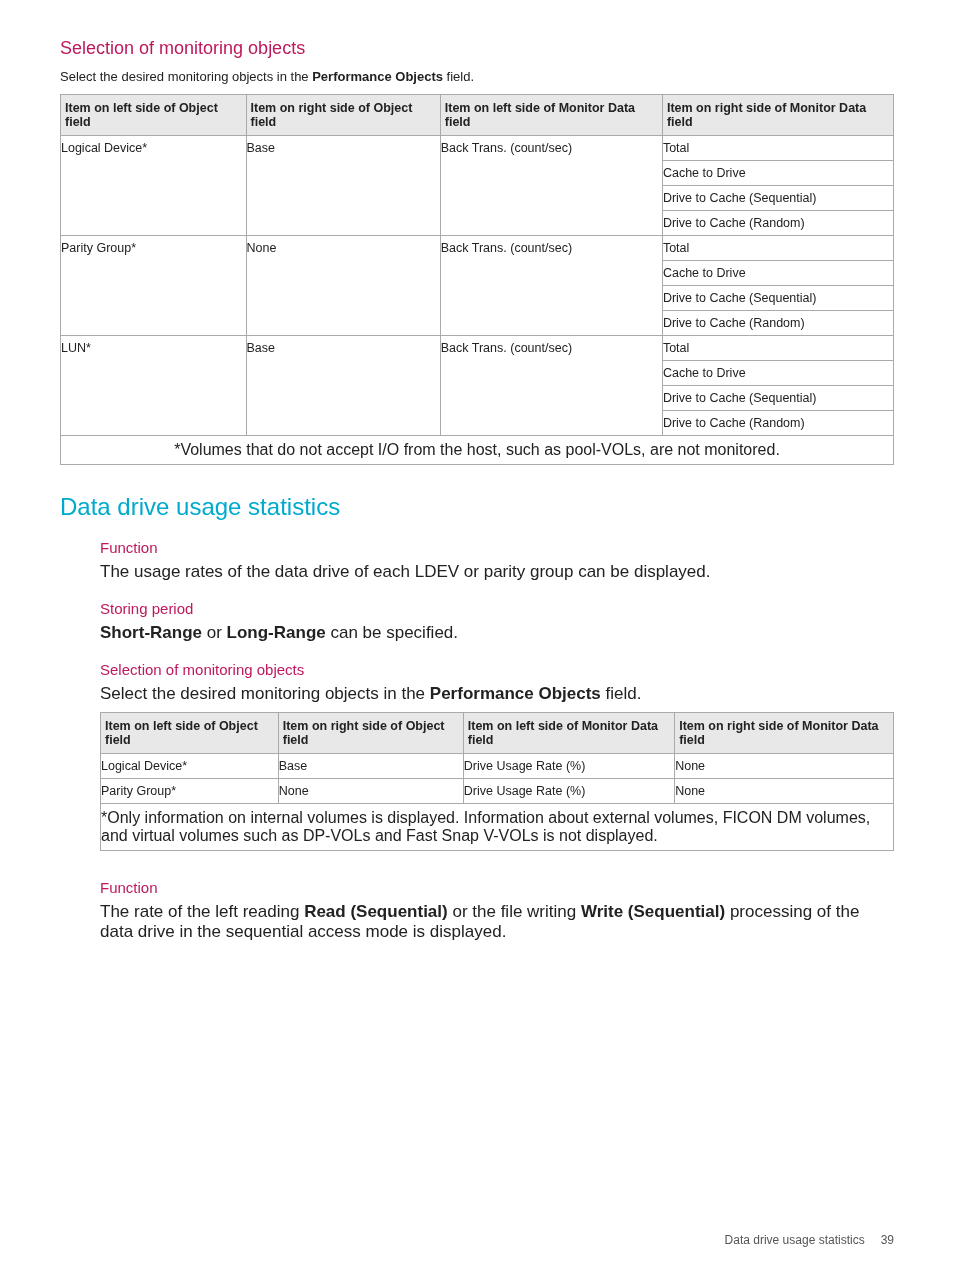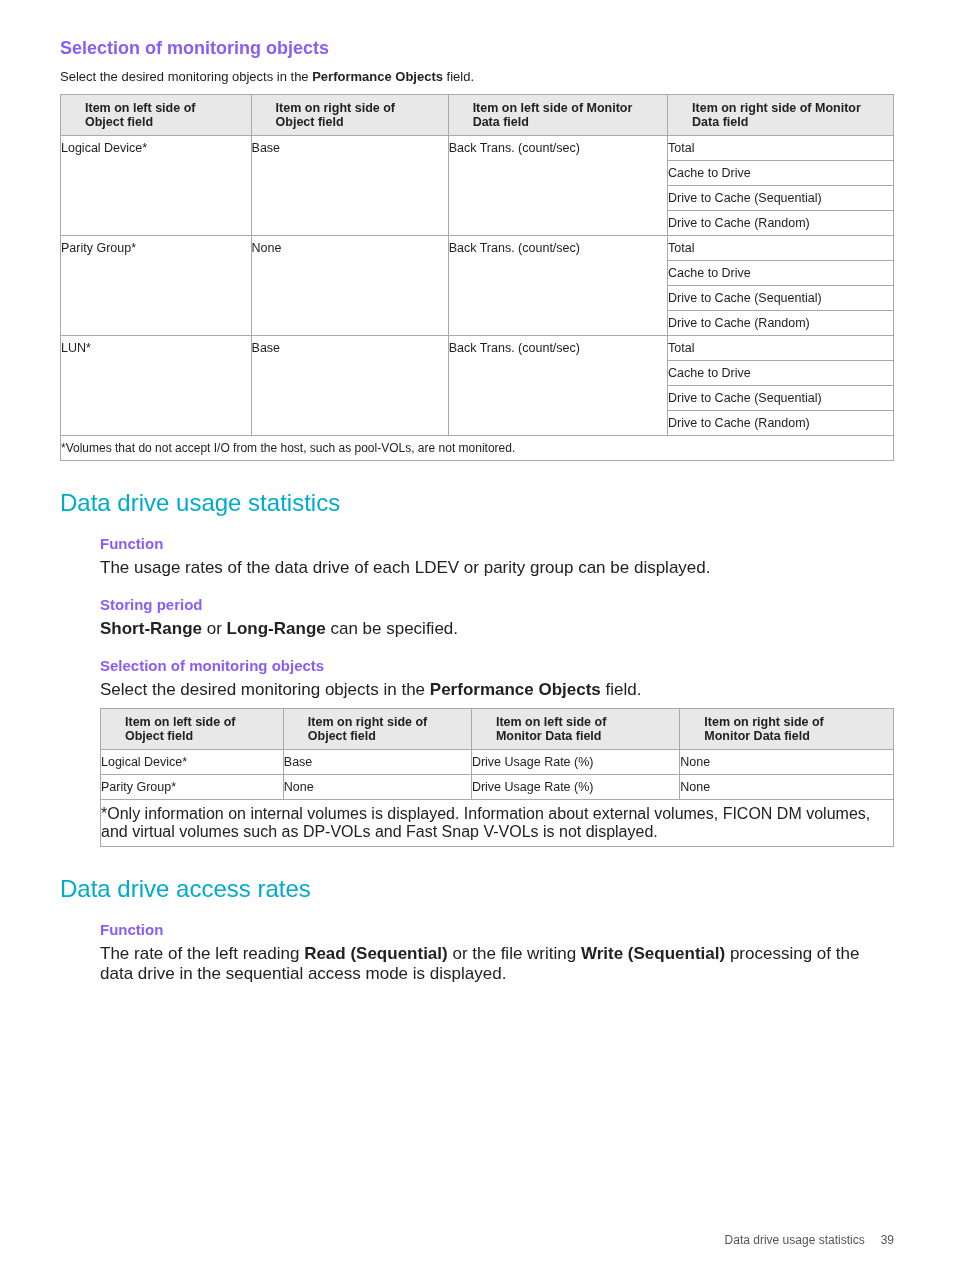--- a/index.html
+++ b/index.html
@@ -13,23 +13,23 @@
       padding: 30px 60px 40px 60px;
     }
     .section-title {
       color: #00aacc;
       font-size: 22px;
       font-weight: normal;
       margin-bottom: 8px;
       margin-top: 24px;
     }
     .subsection-title {
-      color: #8b5cf6;
+      color: #be185d;
       font-size: 15px;
-      font-weight: bold;
+      font-weight: normal;
       margin-bottom: 6px;
       margin-top: 18px;
       padding-left: 40px;
     }
     .body-text {
       font-size: 17px;
       color: #222;
       margin-bottom: 8px;
       padding-left: 40px;
     }
@@ -39,21 +39,21 @@
       margin-bottom: 8px;
     }
     table {
       border-collapse: collapse;
       width: 100%;
       font-size: 12.5px;
     }
     table th {
       background: #e8e8e8;
       border: 1px solid #aaa;
-      padding: 6px 24px;
+      padding: 6px 4px;
       font-weight: bold;
       vertical-align: top;
       text-align: left;
     }
     table td {
       border: 1px solid #aaa;
       padding: 5px 0;
       vertical-align: top;
     }
     .intro-text {
@@ -125,21 +125,21 @@
           <td>Cache to Drive</td>
         </tr>
         <tr>
           <td>Drive to Cache (Sequential)</td>
         </tr>
         <tr>
           <td>Drive to Cache (Random)</td>
         </tr>
 
         <tr>
-          <td colspan="4" style="font-size:12px;">*Volumes that do not accept I/O from the host, such as pool-VOLs, are not monitored.</td>
+          <td colspan="4" style="font-size:16px;text-align:center;">*Volumes that do not accept I/O from the host, such as pool-VOLs, are not monitored.</td>
         </tr>
       </tbody>
     </table>
   </div>
 </div>
 
 <div style="margin-top:28px;">
   <h2 class="section-title" style="font-size:24px;margin-bottom:4px;">Data drive usage statistics</h2>
 
   <h3 class="subsection-title">Function</h3>
@@ -182,21 +182,20 @@
         </tr>
         <tr>
           <td colspan="4" style="font-size:16px;">*Only information on internal volumes is displayed. Information about external volumes, FICON DM volumes, and virtual volumes such as DP-VOLs and Fast Snap V-VOLs is not displayed.</td>
         </tr>
       </tbody>
     </table>
   </div>
 </div>
 
 <div style="margin-top:28px;">
-  <h2 class="section-title" style="font-size:24px;margin-bottom:4px;">Data drive access rates</h2>
 
   <h3 class="subsection-title">Function</h3>
   <p class="body-text">
     <span>The rate of the left reading </span><b>Read (Sequential)</b><span> or the file writing </span><b>Write (Sequential)</b><span> processing of the data drive in the sequential access mode is displayed.</span>
   </p>
 </div>
 
 <div style="position:fixed;bottom:24px;right:60px;font-size:12px;color:#555;display:flex;gap:16px;">
   <span>Data drive usage statistics</span>
   <span>39</span>

